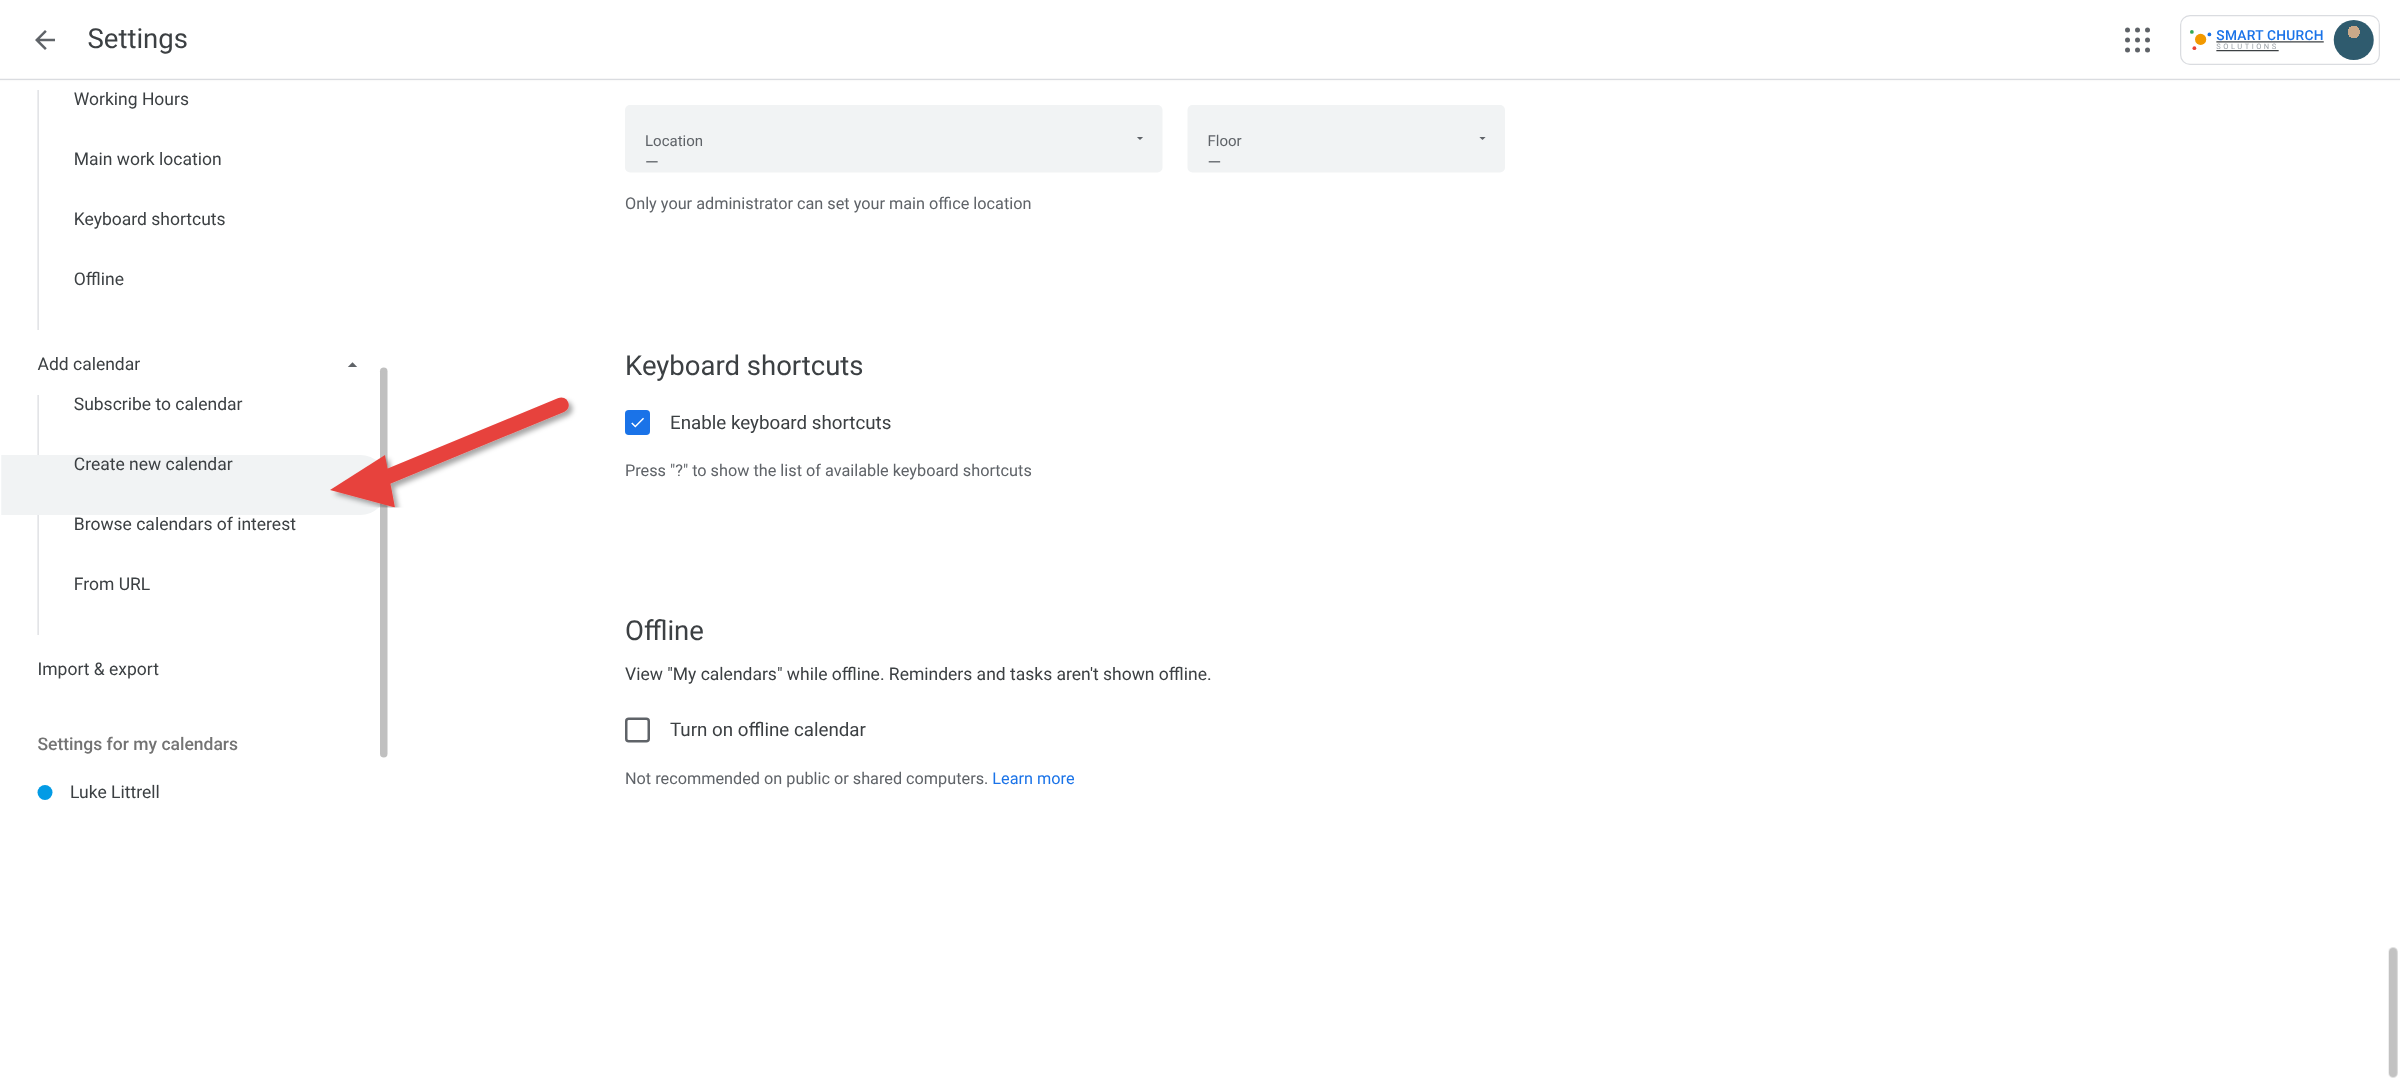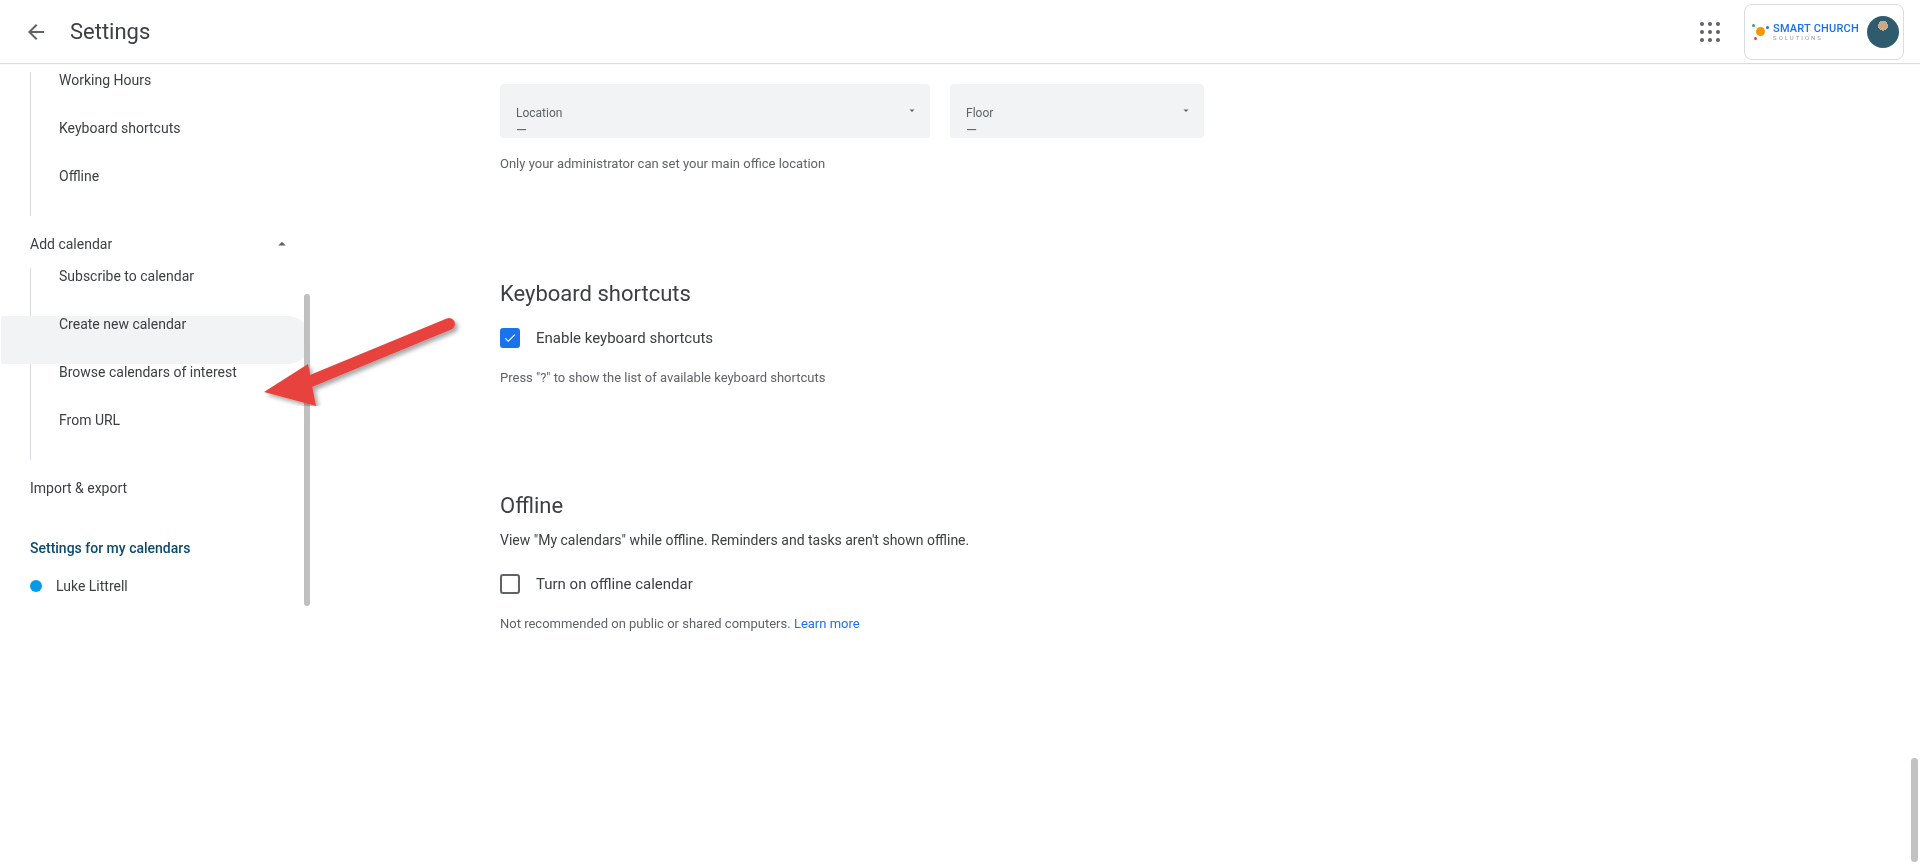--- a/index.html
+++ b/index.html
@@ -50,28 +50,29 @@
   .apps-grid {
     display:grid;
     grid-template-columns: repeat(3, 4px);
     grid-template-rows: repeat(3, 4px);
     gap:4px;
   }
   .apps-grid span {
     width:4px; height:4px; background:#5f6368; border-radius:50%;
   }
   .account-chip {
-    height: 56px;
+    height: 40px;
     border:1px solid #dadce0;
     border-radius: 8px;
     display:flex;
     align-items:center;
     padding:0 4px 0 8px;
     gap:8px;
     cursor:pointer;
+    text-decoration:underline;
   }
   .brand {
     display:flex;
     align-items:center;
     gap:4px;
   }
   .brand-icon {
     width:16px; height:16px;
     position:relative;
   }
@@ -147,21 +148,21 @@
   }
   .nav-heading .chev {
     margin-left:auto;
     width:20px;height:20px;
     display:flex;align-items:center;justify-content:center;
   }
   .nav-heading .chev svg { width:18px;height:18px; fill:#5f6368; }
   .section-label {
     font-size:14px;
     font-weight:500;
-    color:#0c4a6e;
+    color:#737373;
     padding-left:30px;
     margin-top:28px;
     margin-bottom:10px;
   }
   .cal-item {
     height:40px;
     display:flex;
     align-items:center;
     padding-left:30px;
     gap:14px;
@@ -278,20 +279,23 @@
 </div>
 
 <div class="content-wrap">
 
   <div class="sidebar">
     <div class="nav-group">
       <div class="nav-item">
           <span>Working Hours</span>
         </div>
       <div class="nav-item">
+          <span>Main work location</span>
+        </div>
+      <div class="nav-item">
           <span>Keyboard shortcuts</span>
         </div>
       <div class="nav-item">
           <span>Offline</span>
         </div>
     </div>
 
     <div class="nav-heading">
       <span>Add calendar</span>
       <span class="chev">

